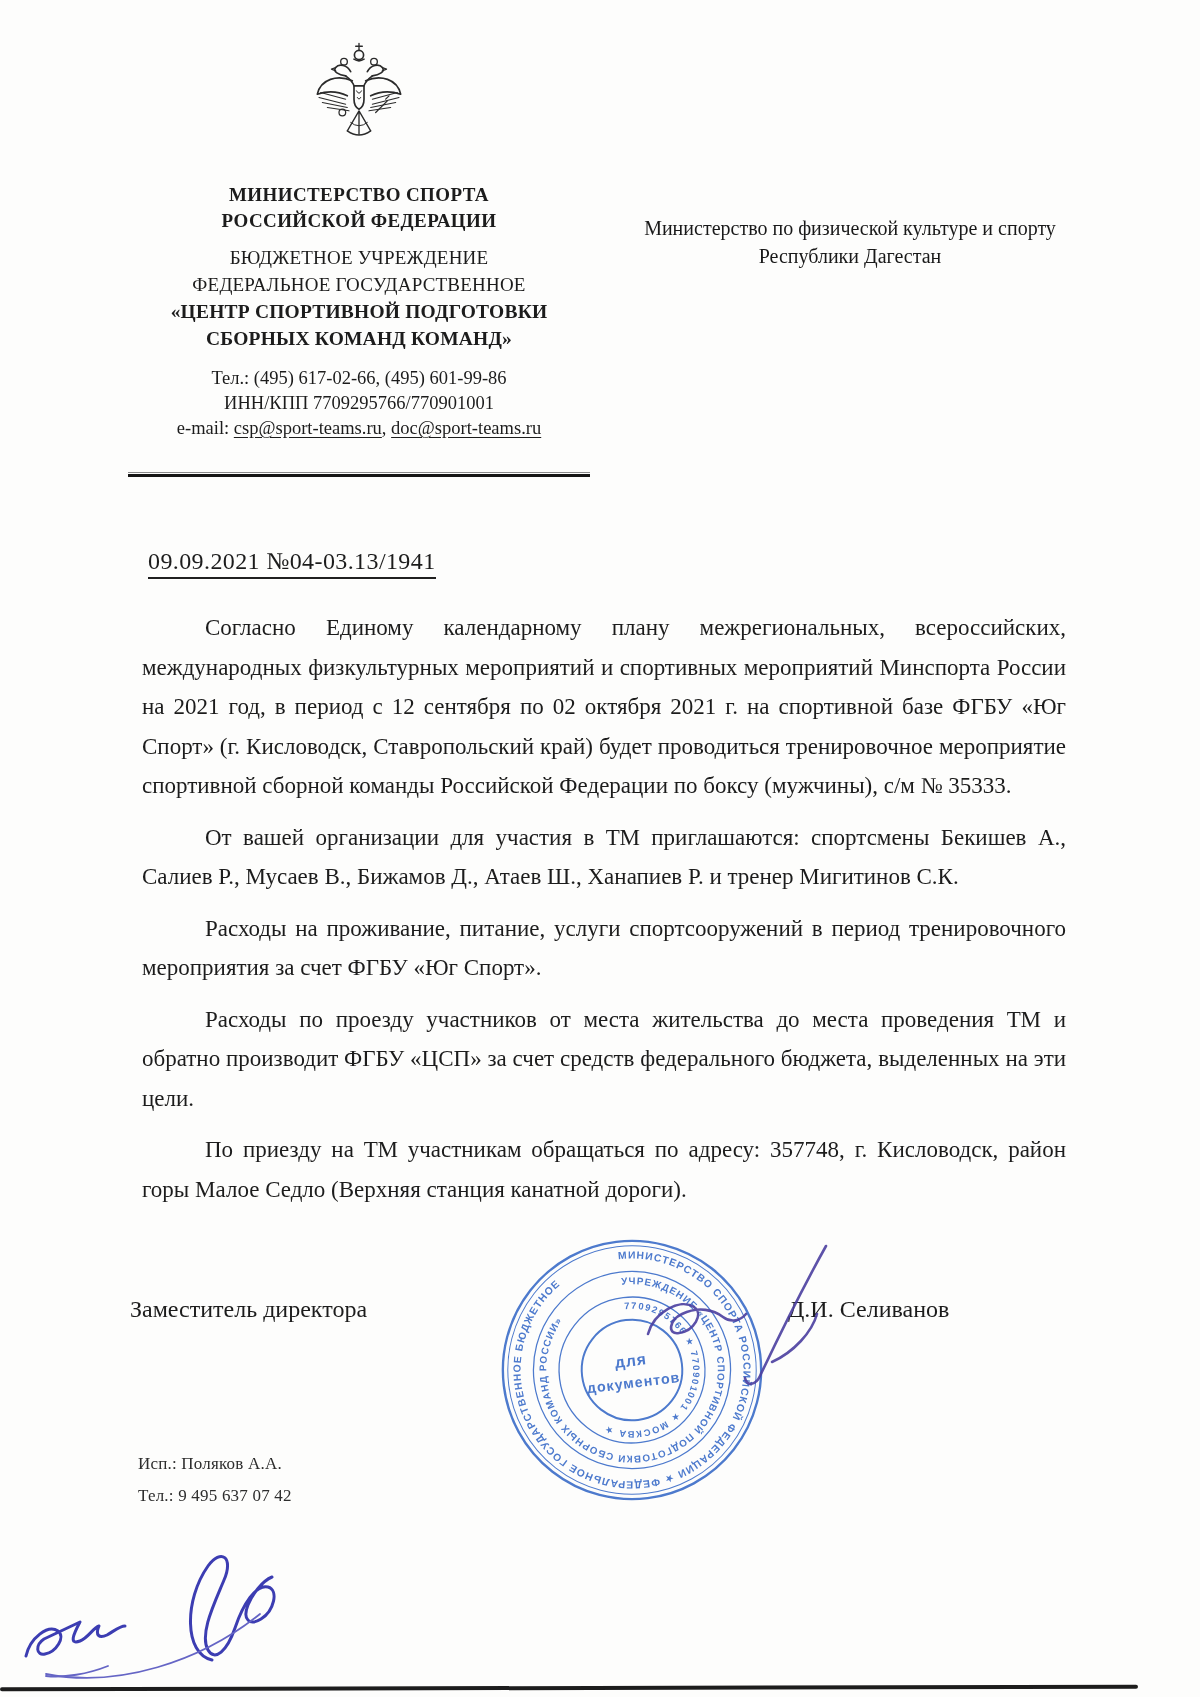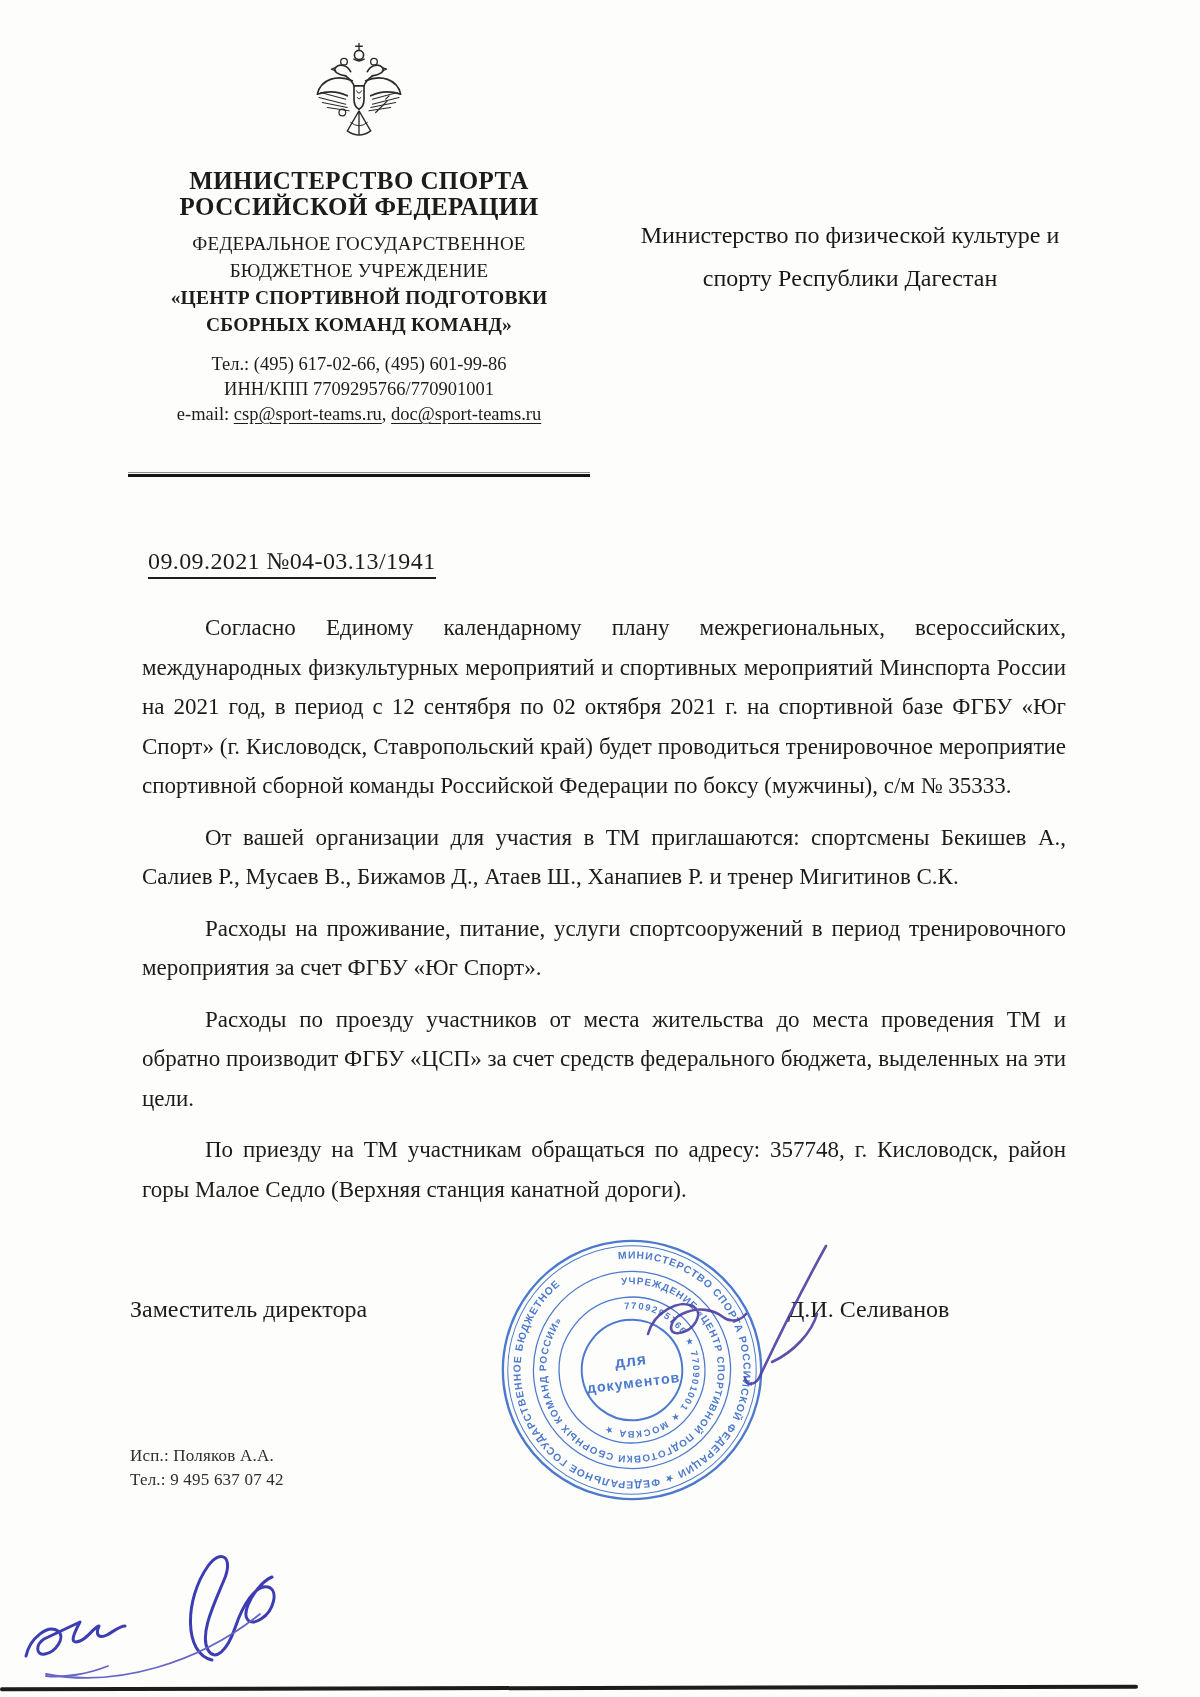--- a/index.html
+++ b/index.html
@@ -12,34 +12,34 @@
     color:#1c1c1c;
     overflow:hidden;
   }
   
   .left-col{
     position:absolute;left:128px;top:36px;width:462px;
     text-align:center;
   }
   .emblem{display:inline-block;}
   .ministry{
-    margin-top:10px;font-size:25px;font-weight:bold;line-height:26px;letter-spacing:.4px;
+    margin-top:24px;font-size:19px;font-weight:bold;line-height:26px;letter-spacing:.4px;
   }
   .org-block{margin-top:10px;font-size:19px;line-height:27px;letter-spacing:.2px;}
   .org-bold{font-weight:bold;font-size:19.5px;}
   .addr-block{margin-top:14px;font-size:18.5px;line-height:25px;}
   .email-link{text-decoration:underline;text-underline-offset:3px;}
   .head-rule{
     position:absolute;left:128px;top:472px;width:462px;height:1px;
     border-top:1px solid #8a8a8a;border-bottom:3px solid #151515;
   }
   
   .recipient{
     position:absolute;left:616px;top:214px;width:468px;
-    font-size:24px;line-height:43px;text-align:center;color:#191919;
+    font-size:20px;line-height:28px;text-align:center;color:#191919;
   }
   
   .ref-line{position:absolute;left:148px;top:548px;font-size:24px;}
   .ref-underline{
     display:inline-block;border-bottom:2px solid #1f1f1f;padding-bottom:2px;letter-spacing:.4px;
   }
   
   .body-text{
     position:absolute;left:130px;top:596px;width:948px;
     font-size:23px;line-height:39.5px;text-align:justify;
@@ -52,21 +52,21 @@
   .stamp{
     position:absolute;left:494px;top:1232px;width:276px;height:276px;
     transform:rotate(-7deg);opacity:.9;
   }
   .pen-sign{position:absolute;left:620px;top:1238px;width:300px;height:180px;}
   
   .executor{
     position:absolute;left:130px;top:1444px;
     font-size:17px;line-height:24px;color:#2d2d2d;letter-spacing:.2px;
   }
-  .executor div{margin:0;}
+  .executor div{margin:8px;}
   
   .big-sign{position:absolute;left:12px;top:1538px;width:360px;height:155px;}
   .bottom-line{
     position:absolute;left:0;top:1686px;width:1138px;height:4px;background:#1d1d1d;
     border-radius:2px;transform:rotate(-0.12deg);
   }
 </style>
 </head>
 <body>
 
@@ -106,22 +106,22 @@
         <path d="M50 98 Q60 106 70 98" stroke-width="1.2"></path>
       </g>
     </svg>
 
     <div class="ministry">
       <div>МИНИСТЕРСТВО СПОРТА</div>
       <div>РОССИЙСКОЙ ФЕДЕРАЦИИ</div>
     </div>
 
     <div class="org-block">
+      <div>БЮДЖЕТНОЕ УЧРЕЖДЕНИЕ</div>
       <div>ФЕДЕРАЛЬНОЕ ГОСУДАРСТВЕННОЕ</div>
-      <div>БЮДЖЕТНОЕ УЧРЕЖДЕНИЕ</div>
       <div class="org-bold">«ЦЕНТР СПОРТИВНОЙ ПОДГОТОВКИ</div>
       <div class="org-bold">СБОРНЫХ КОМАНД КОМАНД»</div>
     </div>
 
     <div class="addr-block">
       <div>Тел.: (495) 617-02-66, (495) 601-99-86</div>
       <div>ИНН/КПП 7709295766/770901001</div>
       <div>
         <span>e-mail: </span><span class="email-link">csp@sport-teams.ru</span><span>, </span><span class="email-link">doc@sport-teams.ru</span>
       </div>

